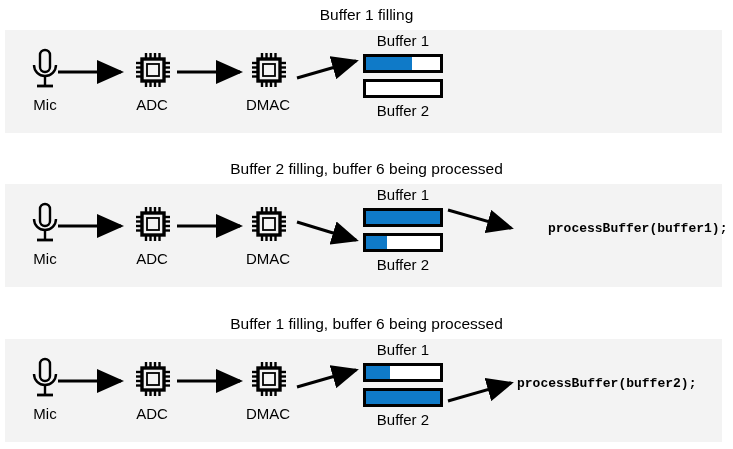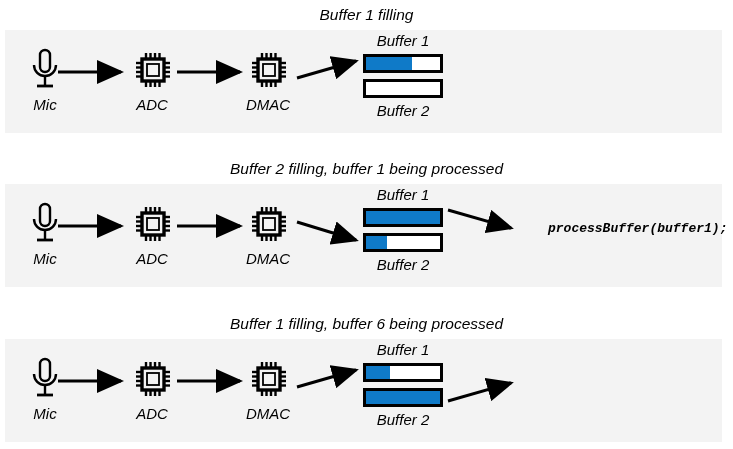--- a/index.html
+++ b/index.html
@@ -8,21 +8,20 @@
     width: 733px; height: 449px;
     background: #ffffff;
     font-family: "Liberation Sans", sans-serif;
     overflow: hidden;
   }
   #page {
     position: relative;
     width: 733px;
     height: 425px;
     background: #ffffff;
-    font-style: italic;
   }
 
   
   .block {
     position: absolute;
     left: 0;
     width: 733px;
   }
   .block-title {
     position: absolute;
@@ -200,21 +199,21 @@
         <div class="buffer-bar" style="top:47px;">
           <div class="buffer-fill" style="width: 0%; background: rgb(15, 122, 200);"></div>
         </div>
         <span class="buffer-label" style="top:70px;">Buffer 2</span>
       </div>
 
     </div>
   </div>
 
   <div class="block" style="top:158px;">
-    <div class="block-title">Buffer 2 filling, buffer 1 being processed</div>
+    <div class="block-title">Buffer 2 filling, buffer 6 being processed</div>
     <div class="panel">
 
       <svg class="arrows" viewBox="0 0 717 103">
         <defs>
           <marker id="ah2" markerWidth="9" markerHeight="8" refX="8" refY="4" orient="auto">
             <path d="M0,0 L9,4 L0,8 Z" fill="#000"></path>
           </marker>
         </defs>
         <line x1="53" y1="42" x2="116" y2="42" stroke="#000" stroke-width="3" marker-end="url(#ah2)"></line>
         <line x1="172" y1="42" x2="235" y2="42" stroke="#000" stroke-width="3" marker-end="url(#ah2)"></line>
@@ -382,17 +381,18 @@
         <span class="buffer-label" style="top:0;">Buffer 1</span>
         <div class="buffer-bar" style="top:22px;">
           <div class="buffer-fill" style="width: 32%; background: rgb(15, 122, 200);"></div>
         </div>
         <div class="buffer-bar" style="top:47px;">
           <div class="buffer-fill" style="width: 100%; background: rgb(15, 122, 200);"></div>
         </div>
         <span class="buffer-label" style="top:70px;">Buffer 2</span>
       </div>
 
+      <div class="code-text" style="left:512px; top:37px;">processBuffer(buffer2);</div>
 
     </div>
   </div>
 
 </div>
 
 </body></html>

